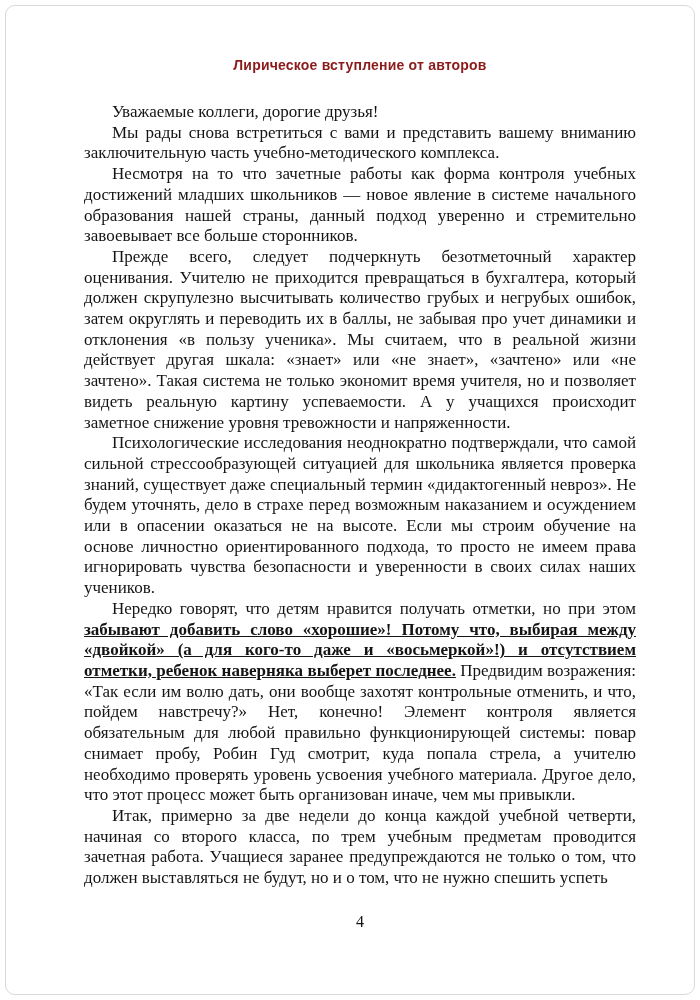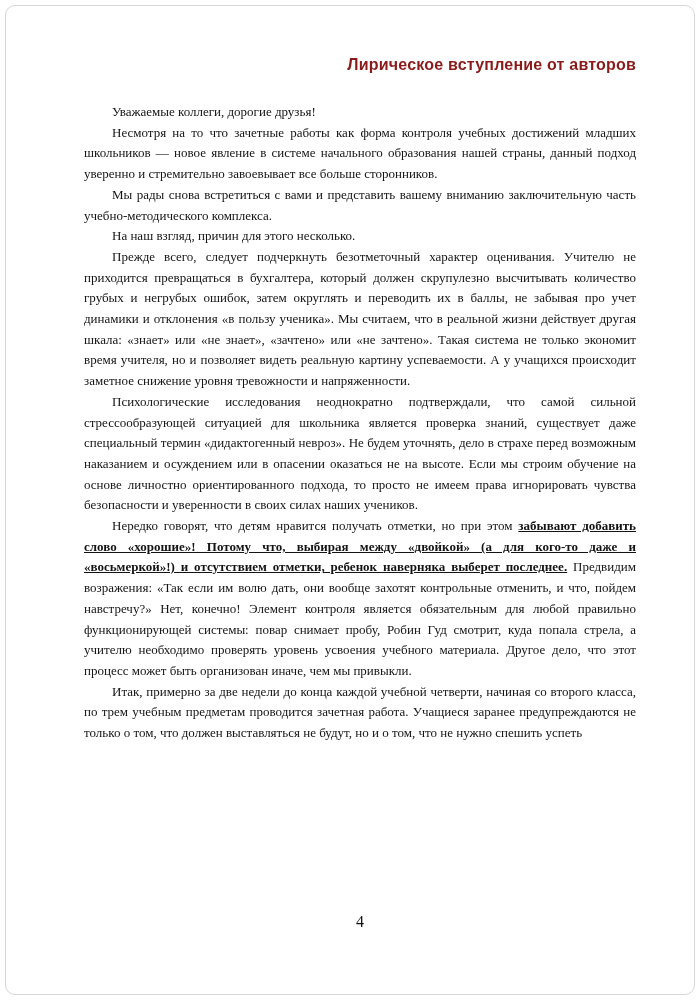--- a/index.html
+++ b/index.html
@@ -26,31 +26,31 @@
     pointer-events: none;
   }
   .content {
     position: absolute;
     left: 84px;
     top: 54px;
     width: 552px;
   }
   .title {
     margin: 0 0 26px 0;
-    text-align: right;
+    text-align: center;
     font-family: "Liberation Sans", "DejaVu Sans", sans-serif;
     font-weight: bold;
-    font-size: 16px;
+    font-size: 14px;
     line-height: 22px;
     color: #8b1a1a;
     letter-spacing: 0.2px;
   }
   .body-text p {
     margin: 0;
-    font-size: 13px;
+    font-size: 17px;
     line-height: 20.7px;
     text-align: justify;
     text-indent: 28px;
     hyphens: auto;
     -webkit-hyphens: auto;
   }
   .body-text .bold {
     font-weight: bold;
     text-decoration: underline;
   }
@@ -69,23 +69,22 @@
 <body>
 
 <div class="page">
   <div class="page-frame"></div>
 
   <div class="content">
     <h1 class="title">Лирическое вступление от авторов</h1>
 
     <div class="body-text" lang="ru">
       <p><span>Уважаемые коллеги, дорогие друзья!</span></p>
+      <p><span>Мы рады снова встретиться с вами и представить вашему вниманию заключительную часть учебно-методического комплекса.</span></p>
       <p><span>Несмотря на то что зачетные работы как форма контроля учебных достижений младших школьников — новое явление в системе начального образования нашей страны, данный подход уверенно и стремительно завоевывает все больше сторонников.</span></p>
-      <p><span>Мы рады снова встретиться с вами и представить вашему вниманию заключительную часть учебно-методического комплекса.</span></p>
-      <p><span>На наш взгляд, причин для этого несколько.</span></p>
       <p><span>Прежде всего, следует подчеркнуть безотметочный характер оценивания. Учителю не приходится превращаться в бухгалтера, который должен скрупулезно высчитывать количество грубых и негрубых ошибок, затем округлять и переводить их в баллы, не забывая про учет динамики и отклонения «в пользу ученика». Мы считаем, что в реальной жизни действует другая шкала: «знает» или «не знает», «зачтено» или «не зачтено». Такая система не только экономит время учителя, но и позволяет видеть реальную картину успеваемости. А у учащихся происходит заметное снижение уровня тревожности и напряженности.</span></p>
       <p><span>Психологические исследования неоднократно подтверждали, что самой сильной стрессообразующей ситуацией для школьника является проверка знаний, существует даже специальный термин «дидактогенный невроз». Не будем уточнять, дело в страхе перед возможным наказанием и осуждением или в опасении оказаться не на высоте. Если мы строим обучение на основе личностно ориентированного подхода, то просто не имеем права игнорировать чувства безопасности и уверенности в своих силах наших учеников.</span></p>
       <p><span>Нередко говорят, что детям нравится получать отметки, но при этом </span><span class="bold">забывают добавить слово «хорошие»! Потому что, выбирая между «двойкой» (а для кого-то даже и «восьмеркой»!) и отсутствием отметки, ребенок наверняка выберет последнее.</span><span> Предвидим возражения: «Так если им волю дать, они вообще захотят контрольные отменить, и что, пойдем навстречу?» Нет, конечно! Элемент контроля является обязательным для любой правильно функционирующей системы: повар снимает пробу, Робин Гуд смотрит, куда попала стрела, а учителю необходимо проверять уровень усвоения учебного материала. Другое дело, что этот процесс может быть организован иначе, чем мы привыкли.</span></p>
       <p><span>Итак, примерно за две недели до конца каждой учебной четверти, начиная со второго класса, по трем учебным предметам проводится зачетная работа. Учащиеся заранее предупреждаются не только о том, что должен выставляться не будут, но и о том, что не нужно спешить успеть</span></p>
     </div>
   </div>
 
   <div class="page-number">4</div>
 </div>
 

